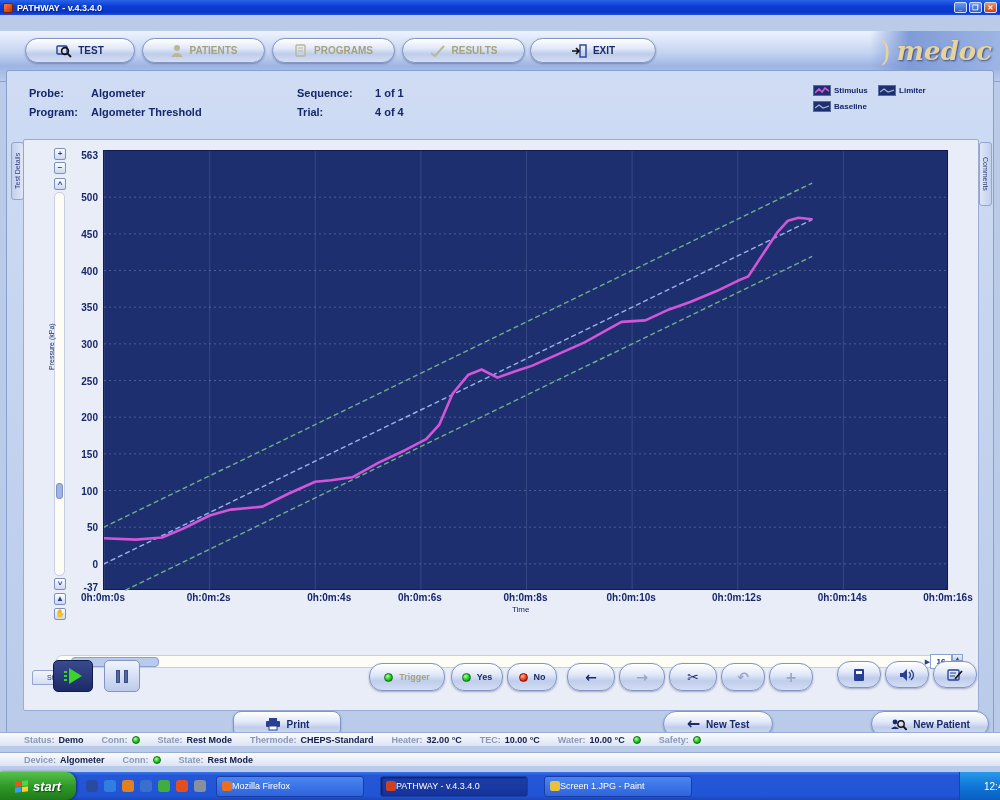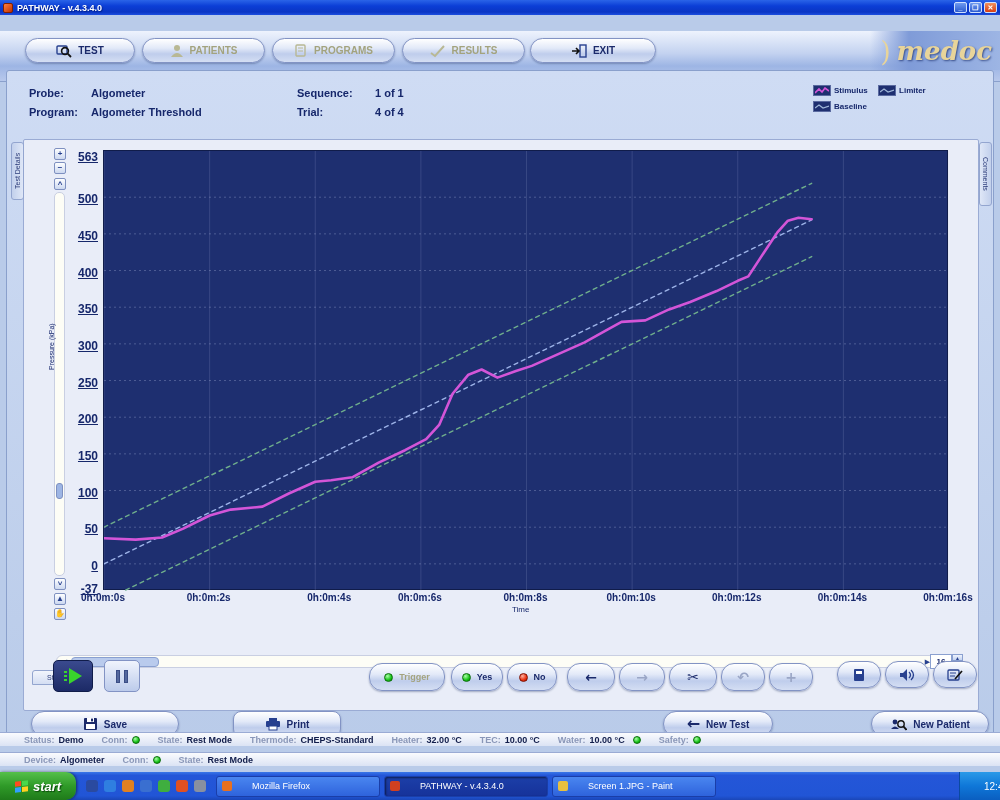--- a/index.html
+++ b/index.html
@@ -56,21 +56,21 @@
   .legend-item { display:inline-flex; align-items:center; gap:3px; margin:0 8px 5px 0; }
   .swatch { width:18px; height:11px; background:#1e2f70; border:1px solid #5a6aa0; display:inline-flex; align-items:center; justify-content:center; }
 
   
   .chart-panel { position:absolute; left:16px; top:68px; width:956px; height:572px;
     background:#e9edf8; border:1px solid #9aabd4; border-radius:2px; }
   .plot-wrap { position:absolute; left:79px; top:10px; width:845px; height:440px;
     background:#1e2f70; border:1px solid #101c4a; }
   .plot-wrap svg { display:block; }
   .y-axis { position:absolute; left:46px; top:10px; width:30px; height:440px; }
-  .y-tick { position:absolute; right:2px; font-size:12px; font-weight:bold; color:#16276b;text-decoration:underline; }
+  .y-tick { position:absolute; right:2px; font-size:10px; font-weight:bold; color:#16276b; }
   .x-axis { position:absolute; left:79px; top:452px; width:845px; height:11px; }
   .x-tick { position:absolute; font-size:10px; font-weight:bold; color:#16276b; transform:translateX(-50%); white-space:nowrap; }
   .x-title { position:absolute; left:488px; top:465px; font-size:8px; color:#16276b; }
   .y-title { position:absolute; left:24px; top:230px; font-size:7px; color:#16276b; transform:rotate(-90deg); transform-origin:left top; white-space:nowrap; }
 
   .side-tab { position:absolute; background:linear-gradient(90deg,#dfe7f7,#c2d0ec); border:1px solid #93a5cf; border-radius:3px;
     font-size:7px; color:#2a3a78; display:flex; align-items:center; justify-content:center; }
   .side-tab.left { left:-13px; top:2px; width:13px; height:58px; writing-mode:vertical-rl; transform:rotate(180deg); }
   .side-tab.right { right:-14px; top:2px; width:13px; height:64px; writing-mode:vertical-rl; }
 
@@ -126,23 +126,23 @@
     background:linear-gradient(180deg,#3a77e8 0%,#2456d8 12%,#2155d6 85%,#1a46b8 100%); display:flex; align-items:center; }
   .start-btn { width:76px; height:28px; border-radius:0 10px 10px 0;
     background:linear-gradient(180deg,#55c04a 0%,#2f9a28 50%,#1f7a1a 100%);
     display:flex; align-items:center; justify-content:center; gap:5px; box-shadow:1px 0 3px rgba(0,0,0,.5); }
   .start-btn .txt { color:#fff; font-size:13px; font-weight:bold; font-style:italic; text-shadow:1px 1px 1px #0a4a0a; }
   .flag { display:grid; grid-template-columns:6px 6px; grid-template-rows:5px 5px; gap:1px; transform:skewY(-6deg); }
   .flag i:nth-child(1){background:#ff4a20;} .flag i:nth-child(2){background:#4ad84a;}
   .flag i:nth-child(3){background:#30a0ff;} .flag i:nth-child(4){background:#ffd020;}
   .ql { display:flex; gap:6px; margin:0 10px; }
   .ql span { width:12px; height:12px; border-radius:3px; display:inline-block; }
-  .task-btn { width:164px; height:21px; margin-right:4px; border-radius:3px;
+  .task-btn { width:148px; height:21px; margin-right:16px; border-radius:3px;
     background:linear-gradient(180deg,#4a86f0,#2e63dc); border:1px solid #1a3ea8;
-    color:#fff; font-size:9px; display:flex; align-items:center; gap:20px; padding:0 5px; overflow:hidden; white-space:nowrap; }
+    color:#fff; font-size:9px; display:flex; align-items:center; gap:0; padding:0 5px; overflow:hidden; white-space:nowrap; }
   .task-btn.active { background:linear-gradient(180deg,#1c3fa8,#16329a); box-shadow:inset 1px 1px 2px rgba(0,0,0,.5); }
   .task-ico { width:10px; height:10px; border-radius:2px; flex:none; }
   .tray { margin-left:auto; height:28px; background:linear-gradient(180deg,#2a9ae8 0%,#0f77d8 50%,#0a5ec0 100%);
     display:flex; align-items:center; padding:0 6px; gap:4px; border-left:1px solid #0a4aa0; }
   .tray span { width:10px; height:10px; border-radius:2px; display:inline-block; }
   .clock { color:#fff; font-size:10px; margin-left:4px; }
 
   .icon-svg { display:block; }
 </style>
 </head>
@@ -419,31 +419,20 @@
               <rect x="1" y="2" width="11" height="10" rx="1" fill="none" stroke="#27408f" stroke-width="1.3"></rect>
               <line x1="3" y1="5" x2="9" y2="5" stroke="#27408f"></line>
               <line x1="3" y1="8" x2="8" y2="8" stroke="#27408f"></line>
               <line x1="8" y1="11" x2="15" y2="3" stroke="#111" stroke-width="1.6"></line>
             </svg>
         </span>
       </div>
     </div>
 
     <div class="actions">
-      <div class="pill" style="left:24px;top:4px;width:148px;height:26px;">
-        <span>
-          <svg class="icon-svg" width="15" height="14" viewBox="0 0 15 14">
-              <rect x="1" y="1" width="13" height="12" rx="1" fill="#1b2a6b"></rect>
-              <rect x="4" y="1" width="7" height="4" fill="#fff"></rect>
-              <rect x="8" y="1.6" width="2" height="2.8" fill="#1b2a6b"></rect>
-              <rect x="3" y="7" width="9" height="5" fill="#fff"></rect>
-            </svg>
-        </span>
-        <span>Save</span>
-      </div>
       <div class="pill" style="left:226px;top:4px;width:108px;height:26px;border-radius:8px;">
         <span>
           <svg class="icon-svg" width="16" height="13" viewBox="0 0 16 13">
               <rect x="4" y="0" width="8" height="3" fill="#27408f"></rect>
               <rect x="1" y="3" width="14" height="6" rx="1" fill="#27408f"></rect>
               <rect x="4" y="8" width="8" height="4" fill="#fff" stroke="#27408f"></rect>
             </svg>
         </span>
         <span>Print</span>
       </div>

